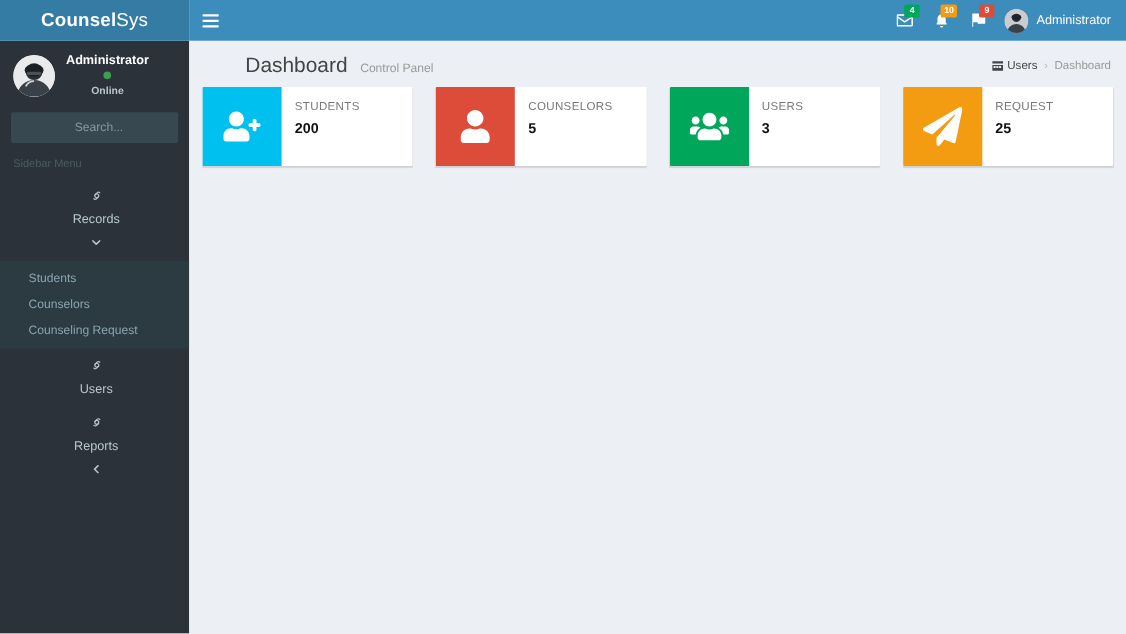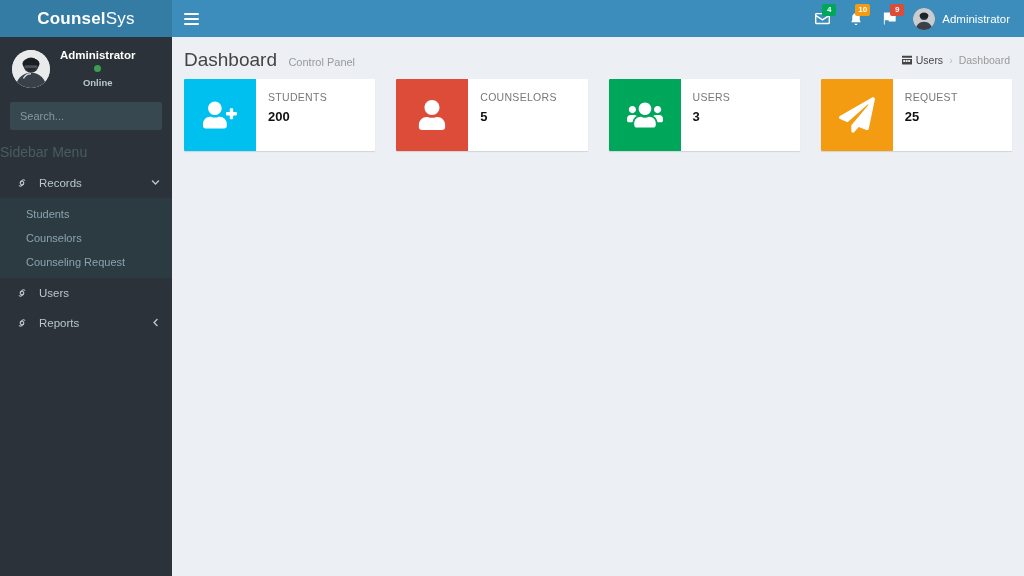--- a/index.html
+++ b/index.html
@@ -63,52 +63,52 @@
   .user-panel .avatar-lg {
     width: 38px; height: 38px; border-radius: 50%; overflow: hidden;
     background: #e6e6e6; flex: 0 0 38px;
   }
   .user-panel .info .uname { color: #fff; font-size: 11.5px; font-weight: bold; margin-bottom: 4px; }
   .user-panel .info .ustatus { color: #b8c7ce; font-size: 9.5px; font-weight: bold; display: flex; align-items: center; gap: 5px; flex-direction: column; }
   .dot { width: 7px; height: 7px; border-radius: 50%; background: #3c9e4f; display: inline-block; }
 
   .search-wrap {
     margin: 2px 10px 0 10px; height: 28px; background: #374850;
-    display: flex; align-items: center; border-radius: 2px; overflow: hidden;
+    display: flex; align-items: center; border-radius: 2px; overflow: hidden; padding-left: 48px;
   }
   .search-input {
     flex: 1; border: 0; outline: 0; background: transparent;
     color: #b9c4c9; font-size: 11px; padding: 0 10px;
     font-family: "Liberation Sans", sans-serif;
   }
   .search-input::placeholder { color: #8a989f; }
 
-  .menu-header { color: #4b5b64; font-size: 14px; padding: 14px 12px 8px 0; }
+  .menu-header { color: #4b5b64; font-size: 10px; padding: 14px 12px 8px 12px; }
   .menu { list-style: none; }
   .menu > li > a {
     display: flex; align-items: center; gap: 10px;
     padding: 9px 12px; color: #b8c7ce; font-size: 11.5px; text-decoration: none;
-    border-left: 3px solid transparent; cursor: pointer;
+    border-left: 3px solid transparent; cursor: pointer; flex-direction: column;
   }
   .menu .mi-icon { width: 14px; display: flex; justify-content: center; }
   .menu .mi-icon svg { fill: #b8c7ce; }
   .menu .mi-label { flex: 1; }
   .menu .chev svg { fill: #b8c7ce; }
   .submenu { list-style: none; background: #2c3b41; padding: 4px 0; }
   .submenu li a {
     display: block; padding: 6px 12px 6px 26px; color: #8aa4b1;
     font-size: 11px; text-decoration: none; cursor: pointer;
   }
 
   
   .content-wrapper {
     position: absolute; left: 172px; top: 37px; right: 0; bottom: 0;
     background: #ecf0f5; overflow: hidden;
   }
-  .content-header { position: relative; padding: 12px 15px 0 12px; height: 42px; }
+  .content-header { position: relative; padding: 12px 15px 0 12px; height: 42px; margin-left: 39px; }
   .page-title { font-size: 19px; color: #444; font-weight: normal; display: inline-block; }
   .page-sub { font-size: 11px; color: #999; margin-left: 7px; }
   .breadcrumb {
     position: absolute; right: 14px; top: 17px;
     display: flex; align-items: center; gap: 6px; font-size: 10.5px;
   }
   .breadcrumb .bc-home { color: #3c8dbc; display: flex; align-items: center; gap: 4px; }
   .breadcrumb .bc-home svg { fill: #444; }
   .breadcrumb .bc-home span { color: #444; }
   .breadcrumb .sep { color: #bbb; }

